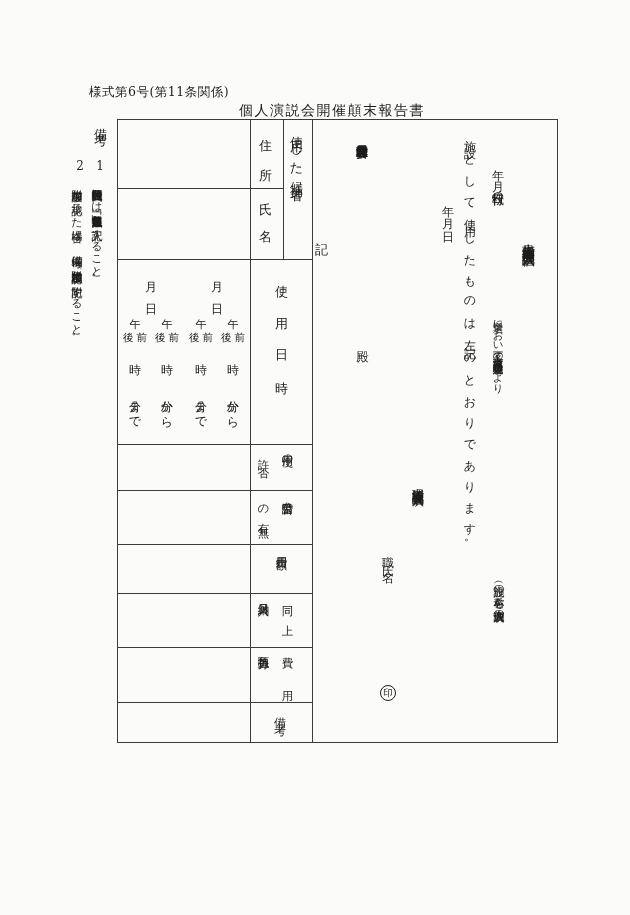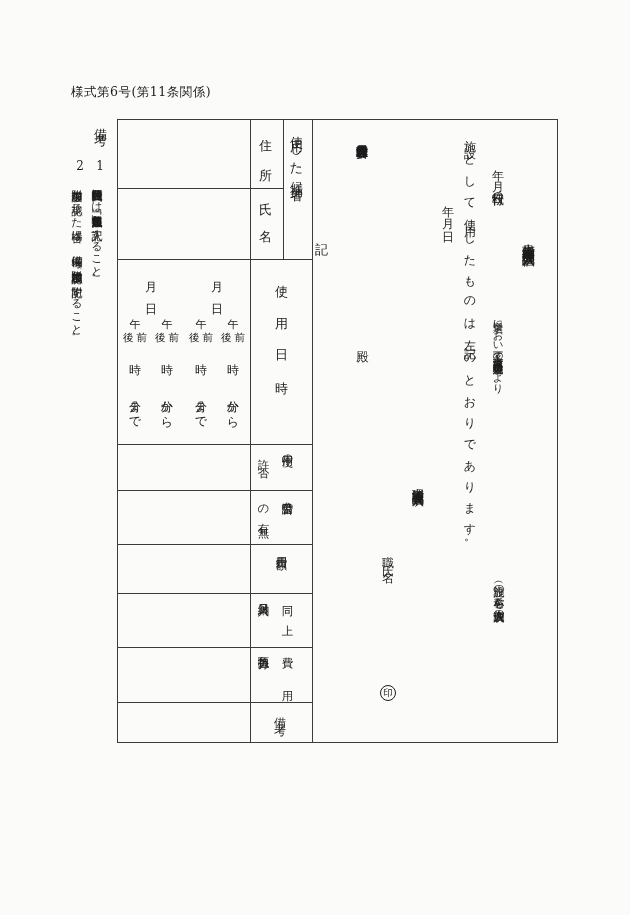--- a/index.html
+++ b/index.html
@@ -15,21 +15,21 @@
   }
   .abs { position:absolute; }
   .v {
     position:absolute;
     writing-mode:vertical-rl;
     text-orientation:mixed;
     line-height:1;
     white-space:nowrap;
   }
   
-  .form-number { left:71px; top:84px; font-size:12.5px; letter-spacing:0.5px; }
+  .form-number { left:89px; top:84px; font-size:12.5px; letter-spacing:0.5px; }
   .doc-title   { left:239px; top:102px; font-size:14px; letter-spacing:1.5px; }
   
   .frame {
     position:absolute; left:117px; top:119px;
     width:441px; height:624px;
     border:1px solid #3b3b3b;
   }
   .gl { position:absolute; background:#3b3b3b; }
   
   .v1 { left:132px; top:0; width:1px; height:100%; }
@@ -100,20 +100,21 @@
   .n-text1 { left:91px; top:181px; font-size:11px; letter-spacing:0.1px; }
   .n-text2 { left:71px; top:181px; font-size:11px; letter-spacing:0.4px; }
   .n-num   { position:absolute; width:14px; text-align:center; }
 </style>
 </head>
 <body>
 
 <div class="page">
 
   <div class="abs form-number">様式第6号(第11条関係)</div>
+  <div class="abs doc-title">個人演説会開催顛末報告書</div>
 
   <section>
     <div class="v n-label">備考</div>
     <div class="abs n-num n-num1">1</div>
     <div class="v n-text1">費用負担区分欄には「使用者負担」「県負担」等と記入すること。</div>
     <div class="abs n-num n-num2">2</div>
     <div class="v n-text2">附加設備を承認した場合は、備考欄に「附加設備承認」と附記すること。</div>
   </section>
 
   <section>

